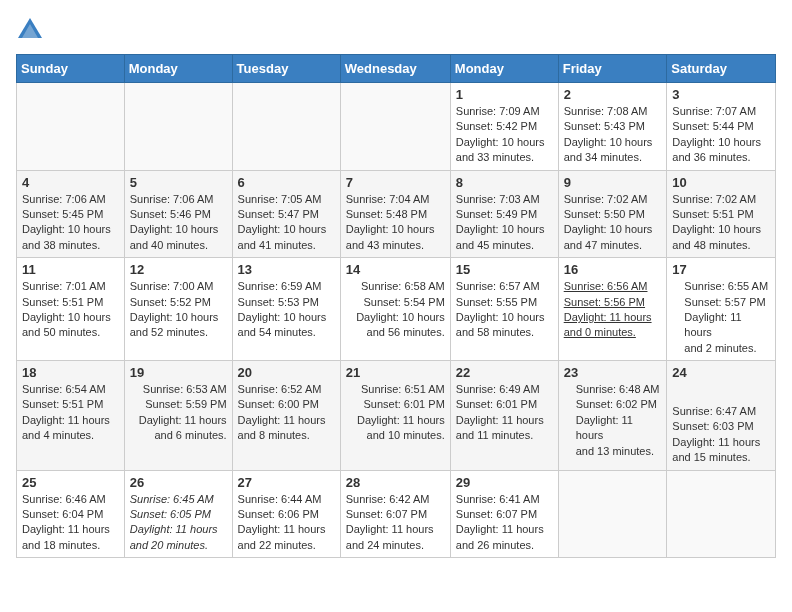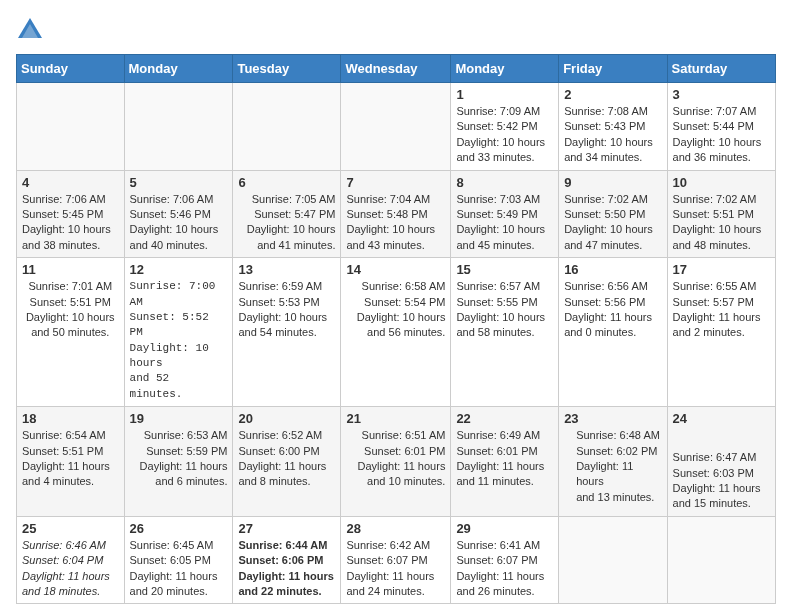--- a/index.html
+++ b/index.html
@@ -158,21 +158,21 @@
         </td>
         <td>
           <div class="day-num">5</div>
           <div class="day-info" style="white-space: pre-line;">Sunrise: 7:06 AM
 Sunset: 5:46 PM
 Daylight: 10 hours
 and 40 minutes.</div>
         </td>
         <td>
           <div class="day-num">6</div>
-          <div class="day-info" style="white-space: pre-line; text-align: right;">Sunrise: 7:05 AM
+          <div class="day-info" style="white-space: pre-line;">Sunrise: 7:05 AM
 Sunset: 5:47 PM
 Daylight: 10 hours
 and 41 minutes.</div>
         </td>
         <td>
           <div class="day-num">7</div>
           <div class="day-info" style="white-space: pre-line;">Sunrise: 7:04 AM
 Sunset: 5:48 PM
 Daylight: 10 hours
 and 43 minutes.</div>
@@ -195,28 +195,28 @@
           <div class="day-num">10</div>
           <div class="day-info" style="white-space: pre-line;">Sunrise: 7:02 AM
 Sunset: 5:51 PM
 Daylight: 10 hours
 and 48 minutes.</div>
         </td>
       </tr>
       <tr>
         <td>
           <div class="day-num">11</div>
-          <div class="day-info" style="white-space: pre-line; text-align: center;">Sunrise: 7:01 AM
+          <div class="day-info" style="white-space: pre-line;">Sunrise: 7:01 AM
 Sunset: 5:51 PM
 Daylight: 10 hours
 and 50 minutes.</div>
         </td>
         <td>
           <div class="day-num">12</div>
-          <div class="day-info" style="white-space: pre-line; font-family: Liberation Mono, monospace;">Sunrise: 7:00 AM
+          <div class="day-info" style="white-space: pre-line;">Sunrise: 7:00 AM
 Sunset: 5:52 PM
 Daylight: 10 hours
 and 52 minutes.</div>
         </td>
         <td>
           <div class="day-num">13</div>
           <div class="day-info" style="white-space: pre-line;">Sunrise: 6:59 AM
 Sunset: 5:53 PM
 Daylight: 10 hours
 and 54 minutes.</div>
@@ -230,28 +230,28 @@
         </td>
         <td>
           <div class="day-num">15</div>
           <div class="day-info" style="white-space: pre-line;">Sunrise: 6:57 AM
 Sunset: 5:55 PM
 Daylight: 10 hours
 and 58 minutes.</div>
         </td>
         <td>
           <div class="day-num">16</div>
-          <div class="day-info" style="white-space: pre-line;">Sunrise: 6:56 AM
+          <div class="day-info" style="white-space: pre-line; text-decoration: underline;">Sunrise: 6:56 AM
 Sunset: 5:56 PM
 Daylight: 11 hours
 and 0 minutes.</div>
         </td>
         <td>
           <div class="day-num">17</div>
-          <div class="day-info" style="white-space: pre-line;">Sunrise: 6:55 AM
+          <div class="day-info" style="white-space: pre-line; margin-left: 12px;">Sunrise: 6:55 AM
 Sunset: 5:57 PM
 Daylight: 11 hours
 and 2 minutes.</div>
         </td>
       </tr>
       <tr>
         <td>
           <div class="day-num">18</div>
           <div class="day-info" style="white-space: pre-line;">Sunrise: 6:54 AM
 Sunset: 5:51 PM
@@ -297,35 +297,35 @@
           <div class="day-num">24</div>
           <div class="day-info" style="white-space: pre-line; margin-top: 24px;">Sunrise: 6:47 AM
 Sunset: 6:03 PM
 Daylight: 11 hours
 and 15 minutes.</div>
         </td>
       </tr>
       <tr>
         <td>
           <div class="day-num">25</div>
-          <div class="day-info" style="white-space: pre-line; font-style: italic;">Sunrise: 6:46 AM
+          <div class="day-info" style="white-space: pre-line;">Sunrise: 6:46 AM
 Sunset: 6:04 PM
 Daylight: 11 hours
 and 18 minutes.</div>
         </td>
         <td>
           <div class="day-num">26</div>
-          <div class="day-info" style="white-space: pre-line;">Sunrise: 6:45 AM
+          <div class="day-info" style="white-space: pre-line; font-style: italic;">Sunrise: 6:45 AM
 Sunset: 6:05 PM
 Daylight: 11 hours
 and 20 minutes.</div>
         </td>
         <td>
           <div class="day-num">27</div>
-          <div class="day-info" style="white-space: pre-line; font-weight: bold;">Sunrise: 6:44 AM
+          <div class="day-info" style="white-space: pre-line;">Sunrise: 6:44 AM
 Sunset: 6:06 PM
 Daylight: 11 hours
 and 22 minutes.</div>
         </td>
         <td>
           <div class="day-num">28</div>
           <div class="day-info" style="white-space: pre-line;">Sunrise: 6:42 AM
 Sunset: 6:07 PM
 Daylight: 11 hours
 and 24 minutes.</div>

